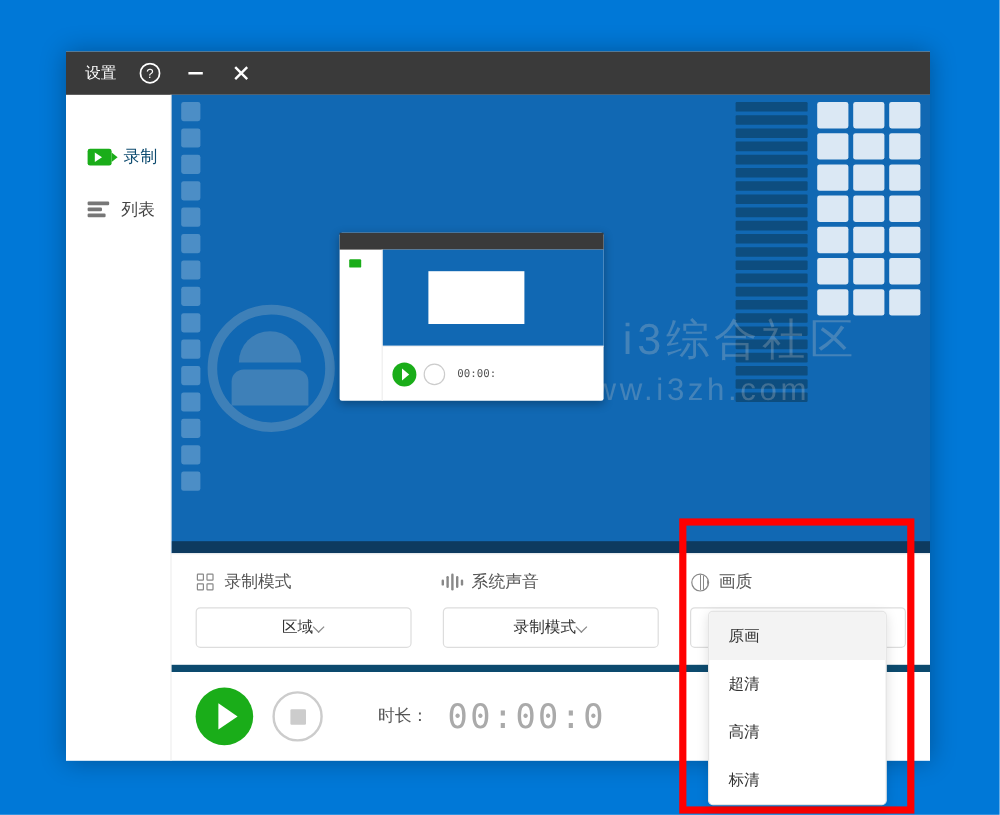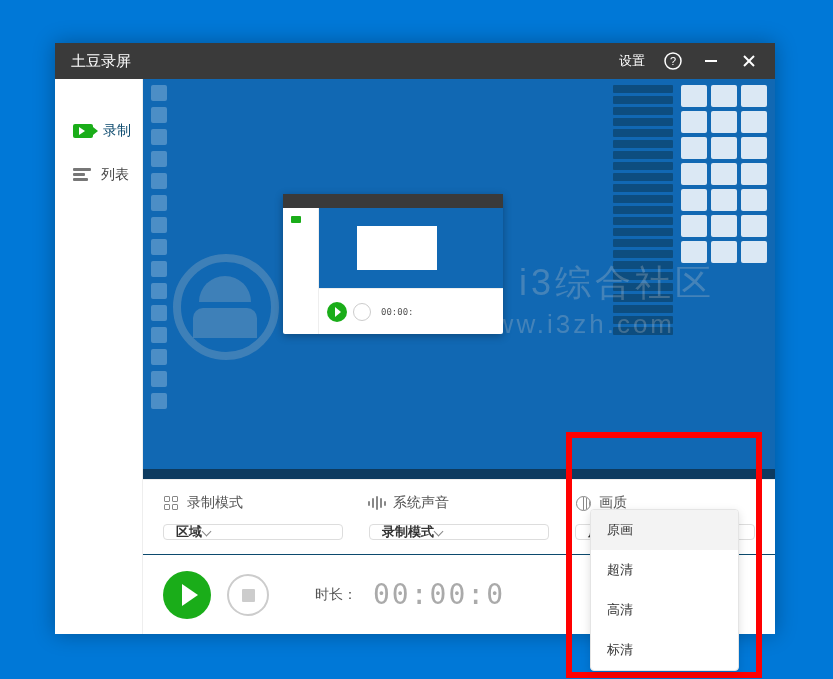--- a/index.html
+++ b/index.html
@@ -51,42 +51,41 @@
 .ctrl-group { width: 180px; }
 .ctrl-label { display: flex; align-items: center; gap: 8px; color: #555; font-size: 14px; margin-bottom: 12px; }
 .ctrl-label .ic { width: 16px; height: 16px; display: flex; align-items: center; justify-content: center; }
 .grid-ic { display: grid; grid-template-columns: 6px 6px; grid-template-rows: 6px 6px; gap: 2px; }
 .grid-ic span { border: 1.2px solid #888; border-radius: 1px; }
 .aud-ic { display: flex; align-items: center; gap: 2px; }
 .aud-ic span { width: 2px; background: #888; border-radius: 1px; }
 .aud-ic span:nth-child(1){height:5px;} .aud-ic span:nth-child(2){height:10px;} .aud-ic span:nth-child(3){height:14px;} .aud-ic span:nth-child(4){height:10px;} .aud-ic span:nth-child(5){height:5px;}
 .qual-ic { width: 15px; height: 15px; border: 1.3px solid #888; border-radius: 50%; position: relative; overflow: hidden; }
 .qual-ic::before { content: ""; position: absolute; right: 0; top: 0; width: 50%; height: 100%; background: repeating-linear-gradient(90deg, #888 0 1px, transparent 1px 3px); }
-.dropdown { border: 1px solid #ddd; border-radius: 4px; height: 16px; display: flex; align-items: center; justify-content: flex-start; padding: 0 12px; font-size: 13px; color: #333; cursor: pointer; background: #fff; font-weight: bold; }
+.dropdown { border: 1px solid #ddd; border-radius: 4px; height: 34px; display: flex; align-items: center; justify-content: center; padding: 0 12px; font-size: 13px; color: #333; cursor: pointer; background: #fff; }
 .chev { width: 10px; height: 10px; position: relative; }
 .chev::before { content: ""; position: absolute; left: 1px; top: 1px; width: 6px; height: 6px; border-right: 1.5px solid #888; border-bottom: 1.5px solid #888; transform: rotate(45deg); }
-.playbar { border-top: 1px solid #0c4a6e; height: 80px; display: flex; align-items: center; padding: 0 20px; gap: 16px; }
+.playbar { border-top: 6px solid #0c4a6e; height: 80px; display: flex; align-items: center; padding: 0 20px; gap: 16px; }
 .play-btn { width: 48px; height: 48px; border-radius: 50%; background: #1aad19; position: relative; cursor: pointer; }
 .play-btn::before { content: ""; position: absolute; left: 19px; top: 13px; border-left: 16px solid #fff; border-top: 11px solid transparent; border-bottom: 11px solid transparent; }
 .stop-btn { width: 42px; height: 42px; border: 2px solid #ccc; border-radius: 50%; position: relative; cursor: pointer; }
 .stop-btn::before { content: ""; position: absolute; left: 13px; top: 13px; width: 13px; height: 13px; background: #ccc; border-radius: 1px; }
 .duration-label { margin-left: 30px; font-size: 14px; color: #555; }
 .duration { font-size: 28px; color: #aaa; font-family: "Segoe UI", monospace; letter-spacing: 2px; font-weight: 300; }
 .highlight-box { position: absolute; border: 6px solid #ff0000; pointer-events: none; z-index: 5; }
 .quality-box { left: 566px; top: 432px; width: 196px; height: 246px; }
 .dropdown-menu { position: absolute; left: 590px; top: 509px; width: 149px; background: #fff; border: 1px solid #e4e4e4; border-radius: 4px; box-shadow: 0 3px 10px rgba(0,0,0,0.13); z-index: 10; overflow: hidden; }
 .dropdown-menu .opt { height: 40px; display: flex; align-items: center; padding: 0 16px; font-size: 13px; color: #333; cursor: pointer; }
 .dropdown-menu .opt.sel { background: #f3f3f3; }
 </style>
 </head>
 <body>
 
 <div class="window">
   <div class="titlebar">
-    <div class="title">土豆录屏</div>
     <div class="right">
       <span class="settings">设置</span>
       <span class="icon-btn">
         <svg width="18" height="18" viewBox="0 0 18 18">
             <circle cx="9" cy="9" r="8" fill="none" stroke="#fff" stroke-width="1.5"></circle>
             <text x="9" y="13" text-anchor="middle" font-size="11" fill="#fff" font-family="sans-serif">?</text>
           </svg>
       </span>
       <span class="icon-btn">
         <svg width="14" height="14" viewBox="0 0 14 14">

